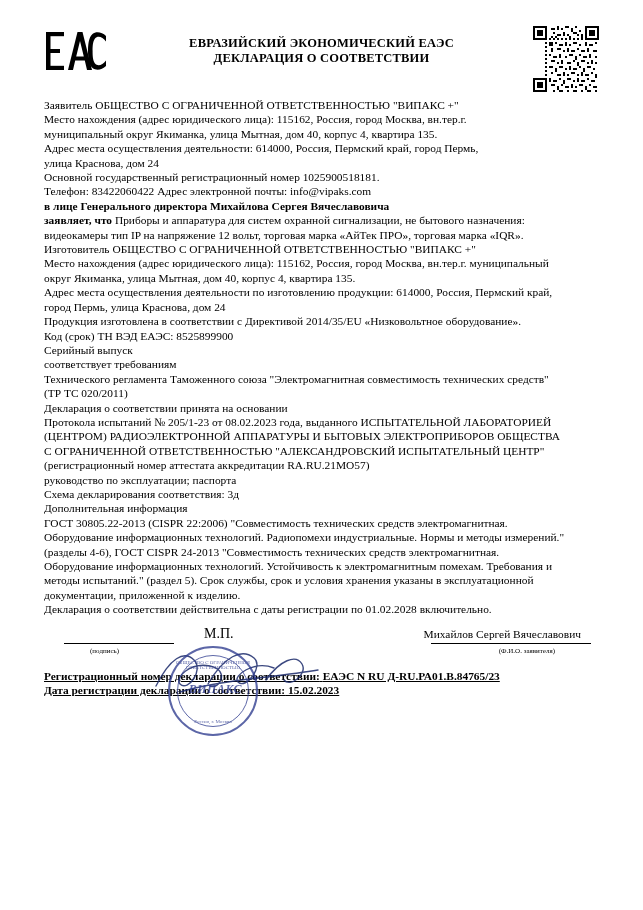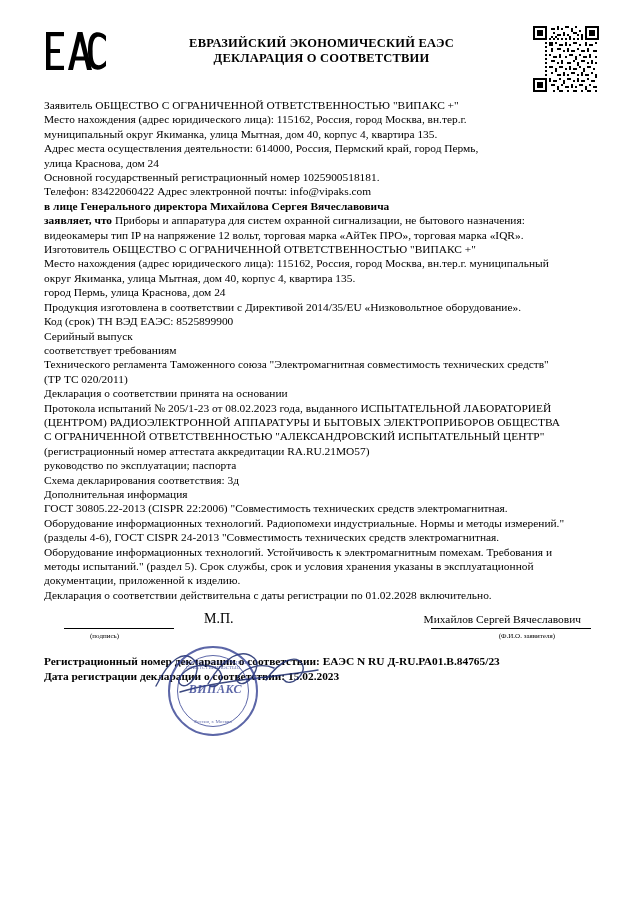--- a/index.html
+++ b/index.html
@@ -175,20 +175,21 @@
     top: 0px;
     width: 200px;
     height: 74px;
     opacity: 0.85;
   }
   
   .footer-line {
     font-size: 11.4px;
     font-weight: bold;
     margin-top: 6px;
+    text-decoration: underline;
   }
 </style>
 </head>
 <body>
 
 <div class="page">
 
   <div class="header">
 
     <div class="eac-mark">
@@ -384,20 +385,21 @@
       <span>Приборы и аппаратура для систем охранной сигнализации, не бытового назначения:</span>
     </p>
     <p>видеокамеры тип IP на напряжение 12 вольт, торговая марка «АйТек ПРО», торговая марка «IQR».</p>
 
     <p>
       <span class="section-label">Изготовитель</span>
       <span>ОБЩЕСТВО С ОГРАНИЧЕННОЙ ОТВЕТСТВЕННОСТЬЮ "ВИПАКС +"</span>
     </p>
     <p>Место нахождения (адрес юридического лица): 115162, Россия, город Москва, вн.тер.г. муниципальный</p>
     <p>округ Якиманка, улица Мытная, дом 40, корпус 4, квартира 135.</p>
+    <p>Адрес места осуществления деятельности по изготовлению продукции: 614000, Россия, Пермский край,</p>
     <p>город Пермь, улица Краснова, дом 24</p>
     <p>Продукция изготовлена в соответствии с Директивой 2014/35/EU «Низковольтное оборудование».</p>
 
     <p>
       <span>Код (срок) ТН ВЭД ЕАЭС:</span>
       <span>8525899900</span>
     </p>
     <p>Серийный выпуск</p>
 
     <p class="gap">

